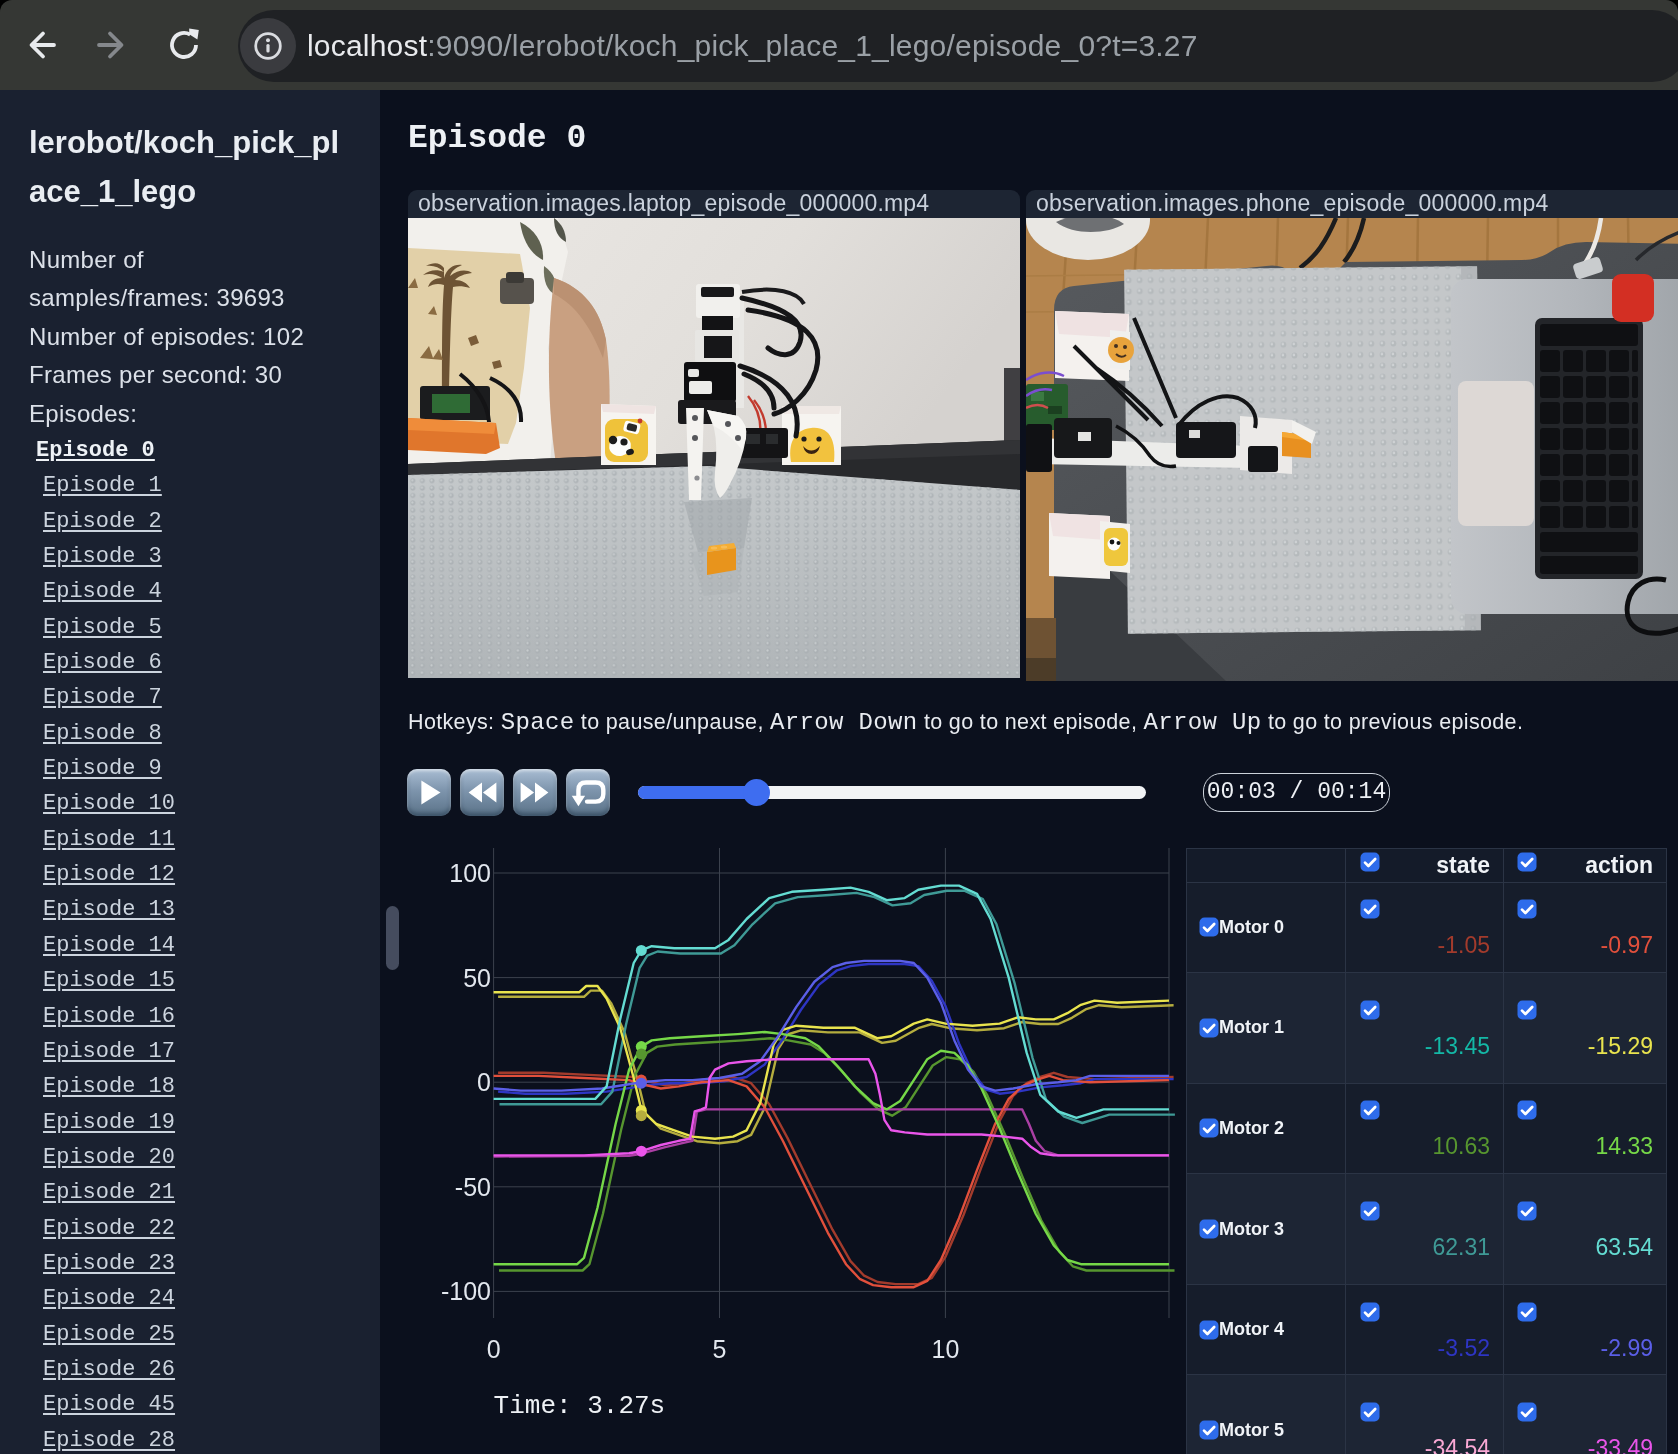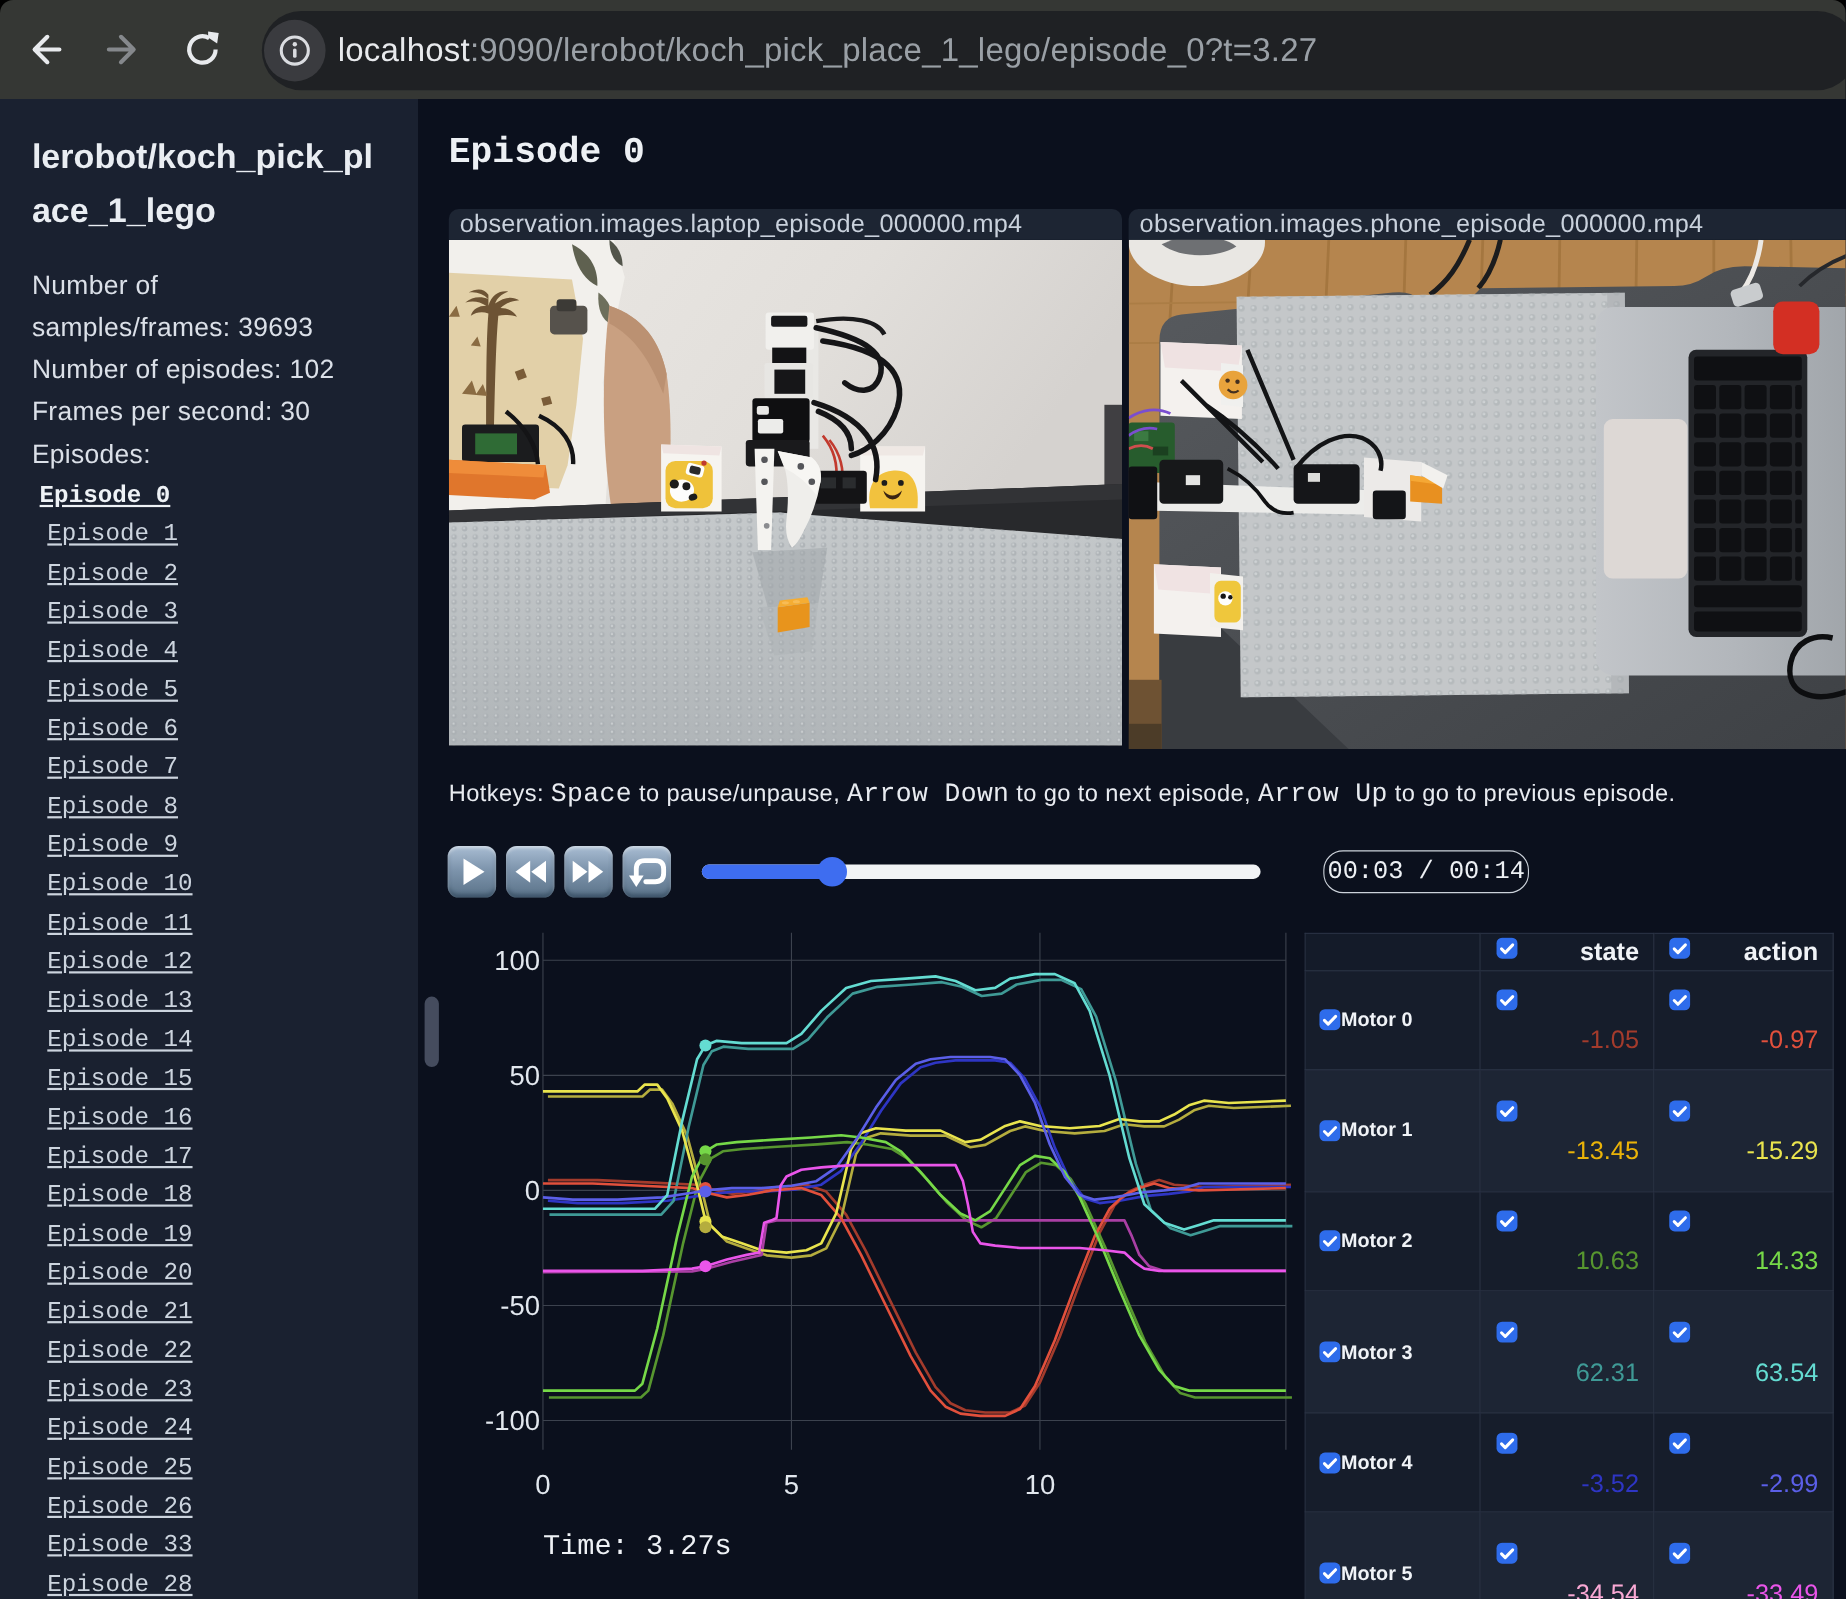--- a/index.html
+++ b/index.html
@@ -109,21 +109,21 @@
 <div class="ep"><a>Episode 17</a></div>
 <div class="ep"><a>Episode 18</a></div>
 <div class="ep"><a>Episode 19</a></div>
 <div class="ep"><a>Episode 20</a></div>
 <div class="ep"><a>Episode 21</a></div>
 <div class="ep"><a>Episode 22</a></div>
 <div class="ep"><a>Episode 23</a></div>
 <div class="ep"><a>Episode 24</a></div>
 <div class="ep"><a>Episode 25</a></div>
 <div class="ep"><a>Episode 26</a></div>
-<div class="ep"><a>Episode 33</a></div>
+<div class="ep"><a>Episode 45</a></div>
 <div class="ep"><a>Episode 28</a></div>
 </div>
 <div id="sbscroll"></div>
 
 <div id="h1">Episode 0</div>
 <div class="vhead" id="vh1">observation.images.laptop_episode_000000.mp4</div>
 <div class="vhead" id="vh2">observation.images.phone_episode_000000.mp4</div>
 <div class="vidwrap" id="vw1">
       <svg class="vidsvg" width="612" height="460" viewBox="0 0 612 460">
 <defs>
@@ -460,21 +460,21 @@
             </svg><span class="val" style="color:#e2503c">-0.97</span></td>
 </tr>
         <tr class="even">
 <td class="c1"><svg class="cb" viewBox="0 0 20 20">
               <rect x="0.5" y="0.5" width="19" height="19" rx="5" fill="#2e6ceb"></rect>
               <path d="M5 10.6l3.4 3.4L15.2 7" stroke="#fff" stroke-width="2.7" fill="none" stroke-linecap="round" stroke-linejoin="round"></path>
             </svg><span class="mname">Motor 1</span></td>
 <td class="c2"><svg class="cb" viewBox="0 0 20 20">
               <rect x="0.5" y="0.5" width="19" height="19" rx="5" fill="#2e6ceb"></rect>
               <path d="M5 10.6l3.4 3.4L15.2 7" stroke="#fff" stroke-width="2.7" fill="none" stroke-linecap="round" stroke-linejoin="round"></path>
-            </svg><span class="val" style="color:#eab308">-13.45</span></td>
+            </svg><span class="val" style="color:#14b8a6">-13.45</span></td>
 <td class="c3"><svg class="cb" viewBox="0 0 20 20">
               <rect x="0.5" y="0.5" width="19" height="19" rx="5" fill="#2e6ceb"></rect>
               <path d="M5 10.6l3.4 3.4L15.2 7" stroke="#fff" stroke-width="2.7" fill="none" stroke-linecap="round" stroke-linejoin="round"></path>
             </svg><span class="val" style="color:#e9e44e">-15.29</span></td>
 </tr>
         <tr class="odd">
 <td class="c1"><svg class="cb" viewBox="0 0 20 20">
               <rect x="0.5" y="0.5" width="19" height="19" rx="5" fill="#2e6ceb"></rect>
               <path d="M5 10.6l3.4 3.4L15.2 7" stroke="#fff" stroke-width="2.7" fill="none" stroke-linecap="round" stroke-linejoin="round"></path>
             </svg><span class="mname">Motor 2</span></td>

